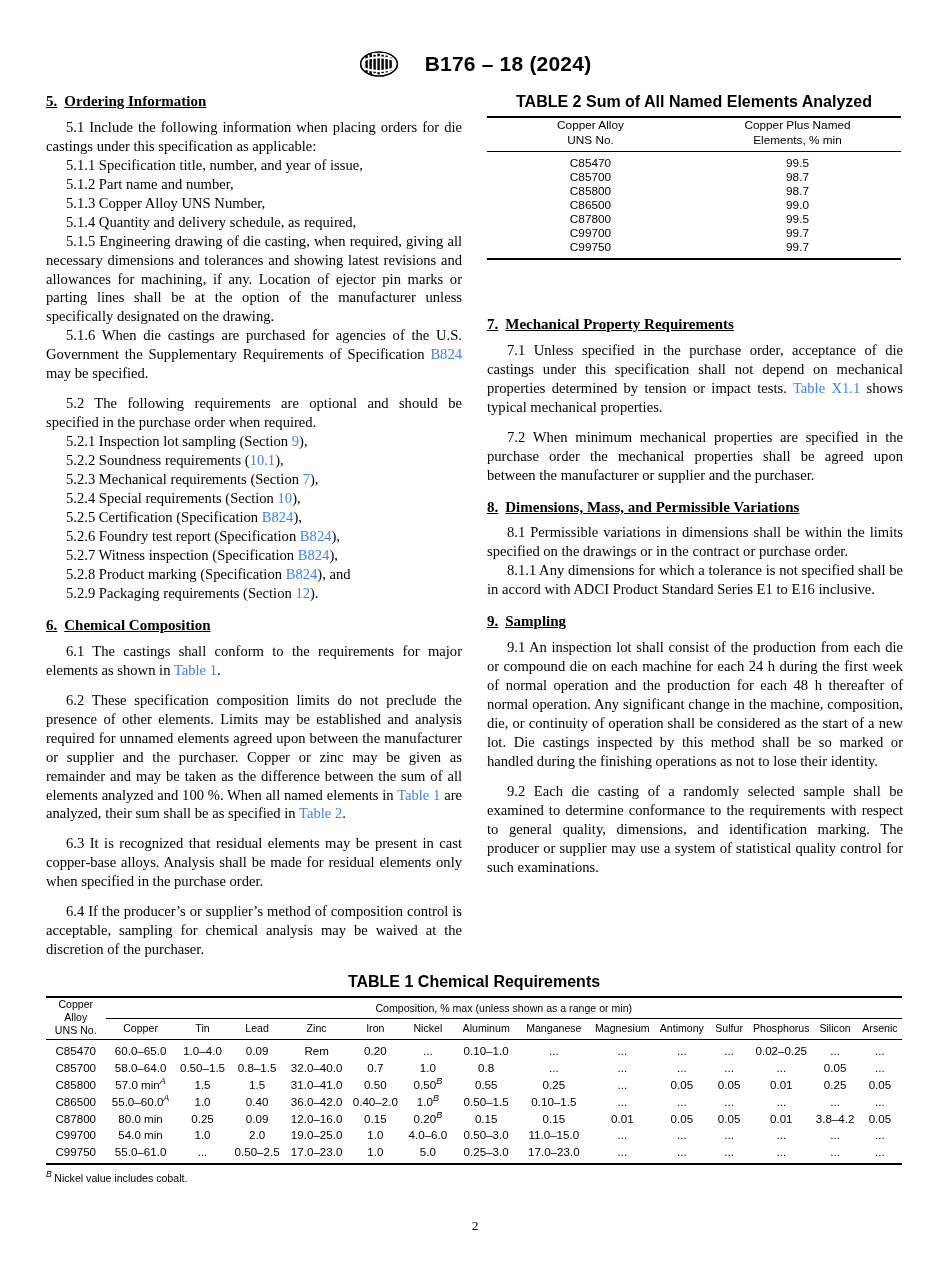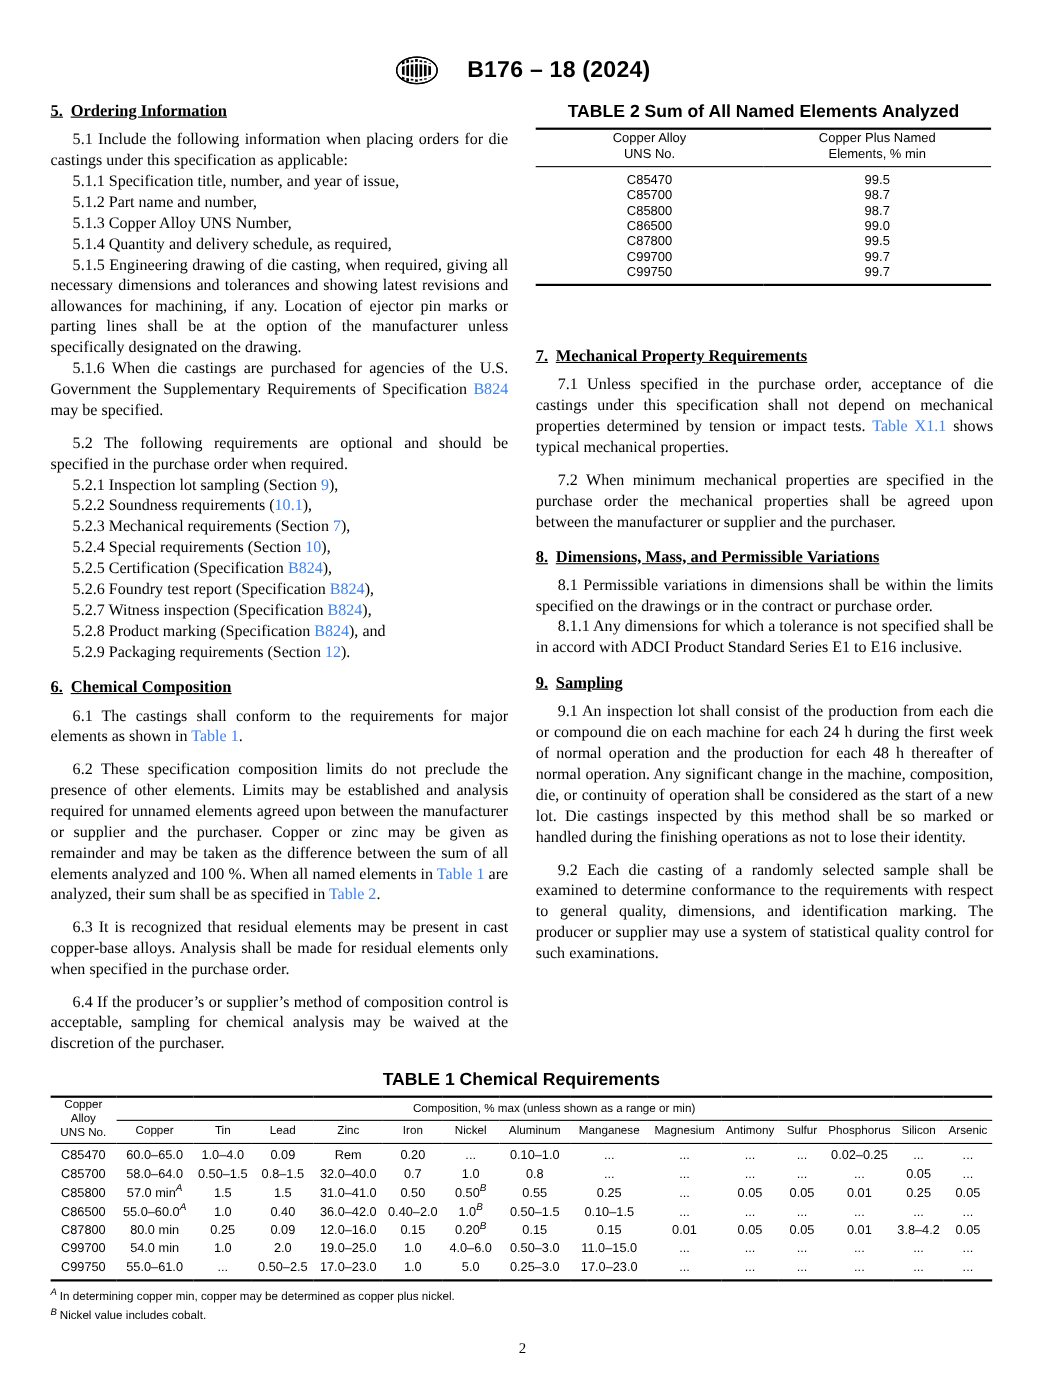--- a/index.html
+++ b/index.html
@@ -521,23 +521,20 @@
             <td class="line-bot-thick">...</td>
             <td class="line-bot-thick">...</td>
             <td class="line-bot-thick">...</td>
             <td class="line-bot-thick">...</td>
           </tr>
         </tbody>
     </table>
 
     <div class="footnotes">
       <div>
-        <sup>A</sup><span>In determining copper min, copper may be determined as copper plus nickel.</span>
-      </div>
-      <div>
         <sup>B</sup><span>Nickel value includes cobalt.</span>
       </div>
     </div>
   </div>
 
   <div class="page-number">2</div>
 
 </div>
 
 </body></html>

